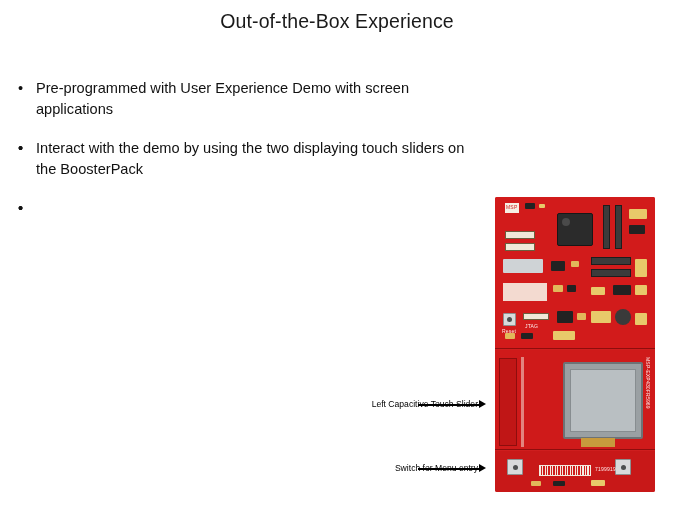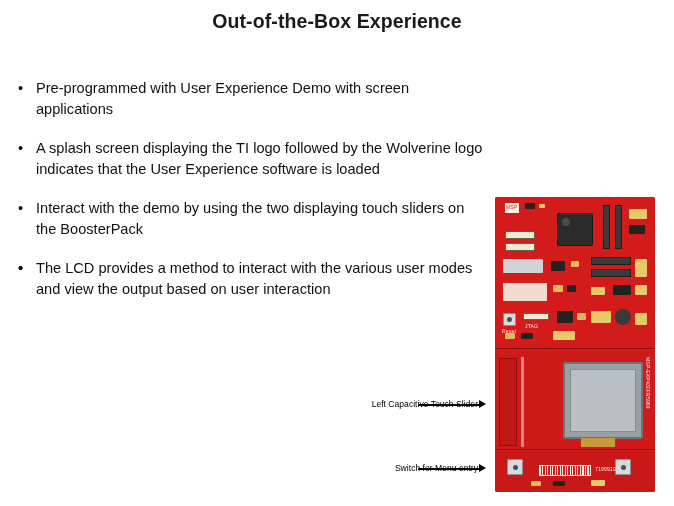--- a/index.html
+++ b/index.html
@@ -16,21 +16,21 @@
     height: 506px;
     background: #ffffff;
   }
   .slide-title {
     position: absolute;
     top: 10px;
     left: 0;
     width: 674px;
     text-align: center;
     font-size: 19.5px;
-    font-weight: bold;
+    font-weight: normal;
     color: #1a1a1a;
     letter-spacing: 0.1px;
   }
   .bullets {
     position: absolute;
     top: 78px;
     left: 14px;
     width: 470px;
   }
   .bullet {
@@ -215,32 +215,30 @@
 
   <div class="slide-title">Out-of-the-Box Experience</div>
 
   <div class="bullets">
     <div class="bullet">
       <span class="dot">•</span>
       <span>Pre-programmed with User Experience Demo with screen applications</span>
     </div>
     <div class="bullet">
       <span class="dot">•</span>
-      <span>A splash screen displaying the TI logo followed by the Wolverine logo indicates that the User Experience software is loaded</span>
     </div>
     <div class="bullet">
       <span class="dot">•</span>
       <span>Interact with the demo by using the two displaying touch sliders on the BoosterPack</span>
     </div>
     <div class="bullet">
       <span class="dot">•</span>
     </div>
     <div class="bullet">
       <span class="dot">•</span>
-      <span>The LCD provides a method to interact with the various user modes and view the output based on user interaction</span>
     </div>
   </div>
 
   <div class="board">
     <div class="pcb">
       <div class="pcb-top"></div>
       <div class="pcb-mid"></div>
       <div class="pcb-bot"></div>
 
       <div class="silk" style="left:10px;top:6px;width:14px;height:10px;"></div>

